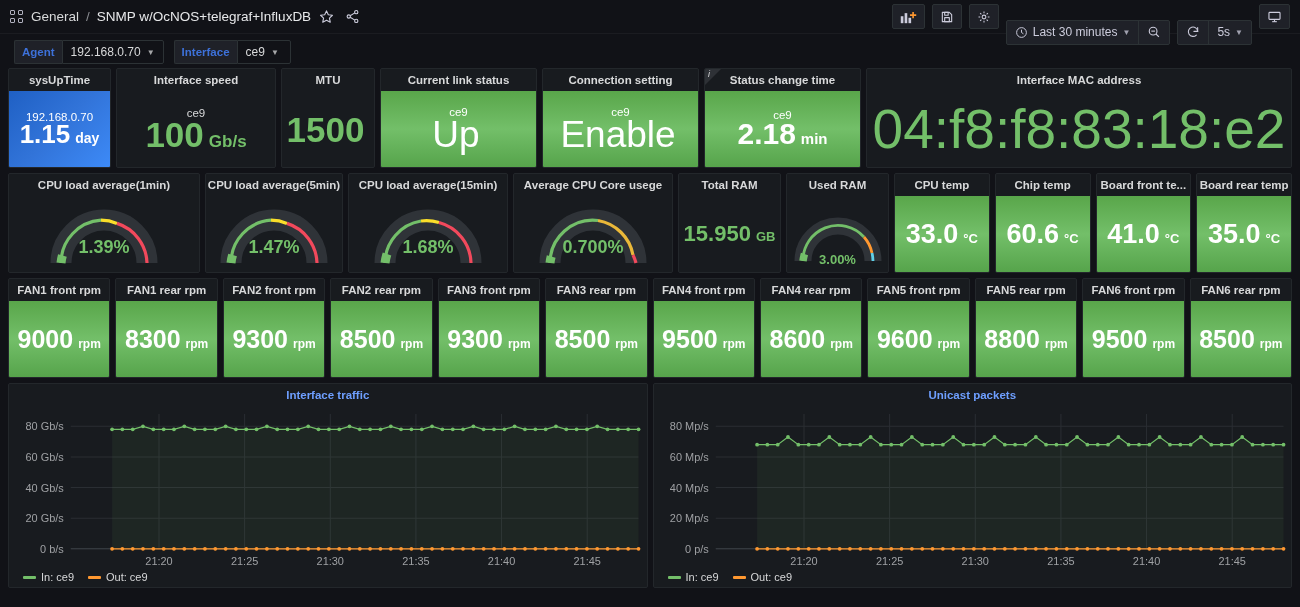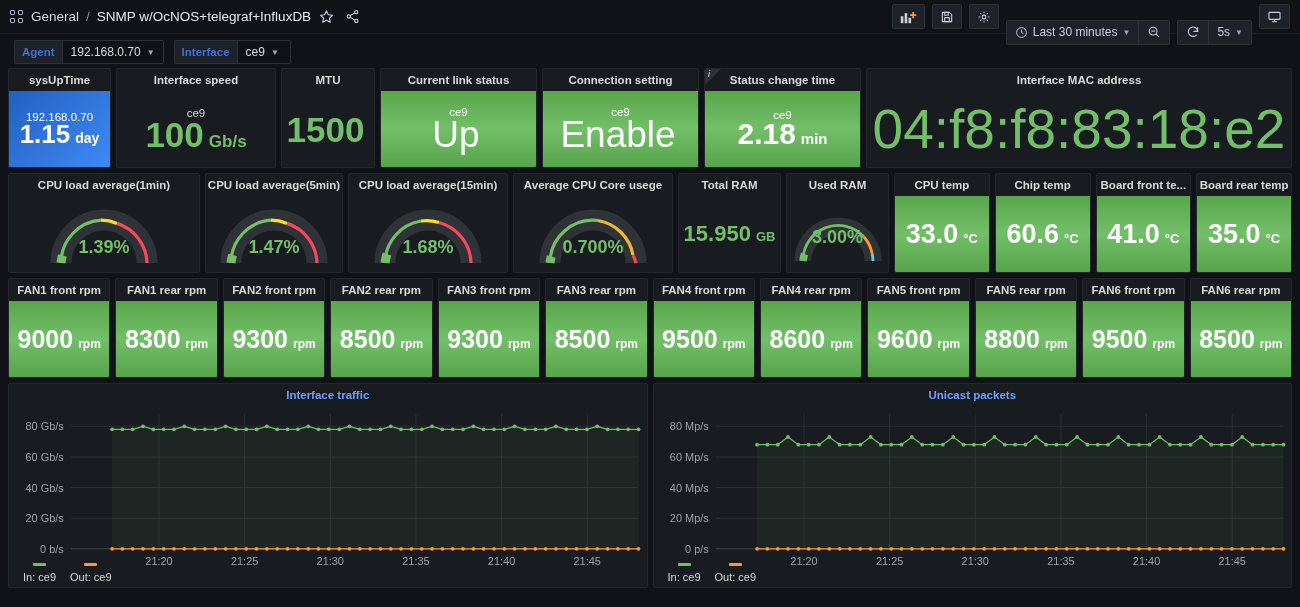--- a/index.html
+++ b/index.html
@@ -115,21 +115,21 @@
     left:50%; transform: translateX(-50%); bottom: 14px;
   }
 
   
   .graph-panel { flex:1 1 auto; }
   .graph-area { position:relative; width:100%; height:100%; }
   .legend {
     position:absolute; left: 14px; bottom: 4px; display:flex; gap: 14px; align-items:center;
     font-size: 11px; color:#d8d9da;
   }
-  .legend-item { display:flex; align-items:center; gap:5px;flex-direction:column; }
+  .legend-item { display:flex; align-items:center; gap:5px; }
   .legend-swatch { width:13px; height:3px; border-radius:1px; display:inline-block; }
 </style>
 </head>
 <body>
 
 <div class="topnav">
   <div class="breadcrumb">
     <span class="bc-icon">
         <i></i>
         <i></i>
@@ -416,21 +416,21 @@
       <div class="panel-title">Used RAM</div>
       <div class="panel-body">
         <div class="gauge">
           <svg width="96" height="66" viewBox="0 0 96 66">
             <path d="M13 60 A35 35 0 0 1 83 60" fill="none" stroke="#2f3338" stroke-width="17"></path>
             <path d="M13 60 A35 35 0 0 1 74 36" fill="none" stroke="#73bf69" stroke-width="2.8"></path>
             <path d="M74 36 A35 35 0 0 1 82 52" fill="none" stroke="#ff9830" stroke-width="2.8"></path>
             <path d="M82 52 A35 35 0 0 1 83 60" fill="none" stroke="#5fd0e8" stroke-width="2.8"></path>
             <path d="M13 60 A35 35 0 0 1 14.5 53" fill="none" stroke="#73bf69" stroke-width="7.5"></path>
           </svg>
-          <div class="gauge-val" style="font-size:18px;bottom:24px">3.00%</div>
+          <div class="gauge-val" style="font-size:13px;bottom:5px">3.00%</div>
         </div>
       </div>
     </div>
 
     <div class="panel" style="flex:1 1 0">
       <div class="panel-title">CPU temp</div>
       <div class="panel-body bg-green txt-white">
         <div class="stat">
             <div class="stat-val">
           <span class="stat-num" style="font-size:27px">33.0</span>

